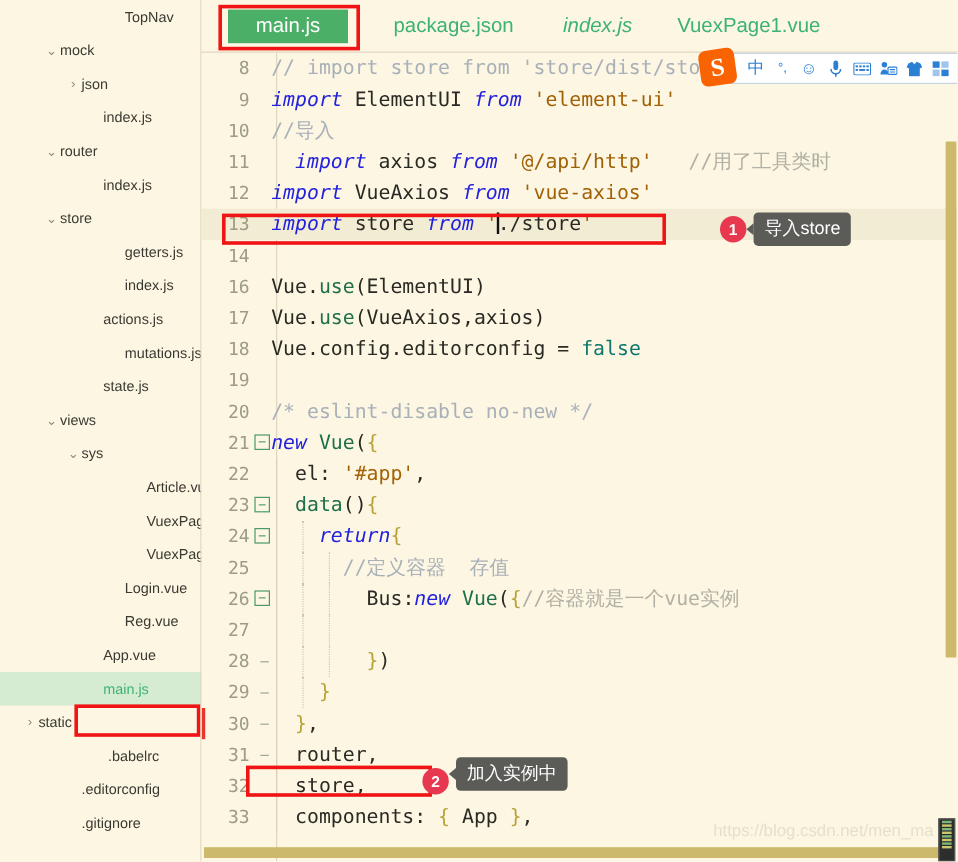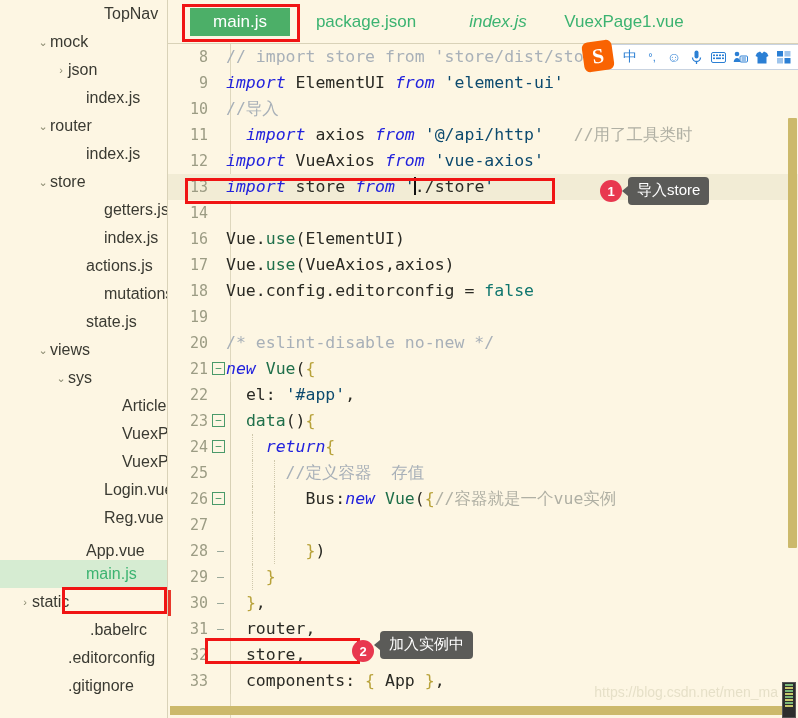--- a/index.html
+++ b/index.html
@@ -32,21 +32,21 @@
     align-items: center;
     font-size: 16px;
     color: #3a3a32;
     white-space: nowrap;
   }
   .tree-row.selected {
     background: #d6ecd2;
   }
   .tree-label {
     font-family: "Liberation Sans", sans-serif;
-    font-size: 16px;
+    font-size: 12px;
   }
   .tree-label.green { color: #3cb371; }
   .arrow {
     display: inline-block;
     width: 14px;
     text-align: center;
     font-size: 11px;
     color: #8a8a70;
     flex: 0 0 auto;
   }
@@ -165,21 +165,21 @@
   .changebar {
     position: absolute;
     left: 0;
     width: 3px;
     background: #e8372a;
   }
 
   
   .kw  { color: #2222dd; font-style: italic; }
   .id  { color: #2a2a24; }
-  .str { color: #0c4a6e; }
+  .str { color: #a16207; }
   .cmt { color: #a8b0b8; }
   .cmt-cn { color: #b0b0a4; }
   .lit { color: #0f766e; }
   .pun { color: #2a2a24; }
   .brk { color: #b8a23a; }
   .fn  { color: #1f6f4a; }
   .op  { color: #2a2a24; }
 
   .caret {
     display: inline-block;
@@ -395,21 +395,21 @@
           <span class="tree-label">VuexPage2.vue</span>
         </div>
         <div class="tree-row" style="padding-left: 90px;">
           <span class="arrow blank"></span>
           <span class="tree-label">Login.vue</span>
         </div>
         <div class="tree-row" style="padding-left: 90px;">
           <span class="arrow blank"></span>
           <span class="tree-label">Reg.vue</span>
         </div>
-        <div class="tree-row" style="padding-left: 72px; align-items: flex-end;">
+        <div class="tree-row" style="padding-left: 72px;">
           <span class="arrow blank"></span>
           <span class="tree-label">App.vue</span>
         </div>
         <div class="tree-row selected" style="padding-left: 72px;">
           <span class="arrow blank"></span>
           <span class="tree-label green">main.js</span>
         </div>
         <div class="tree-row" style="padding-left: 18px;">
           <span class="arrow">›</span>
           <span class="tree-label">static</span>
@@ -430,21 +430,21 @@
     <div class="tree-hl" style="left:62px; top:587px; width:105px; height:27px;"></div>
   </div>
   <div class="sidebar-divider"></div>
 
   <div id="editor">
 
     <div id="tabbar">
         <div class="tab active" style="left: 22px; width: 100px;">
           <span>main.js</span>
         </div>
-        <div class="tab" style="left: 138px; width: 120px;">
+        <div class="tab" style="left: 150px; width: 120px;">
           <span>package.json</span>
         </div>
         <div class="tab italic" style="left: 290px; width: 80px;">
           <span>index.js</span>
         </div>
         <div class="tab" style="left: 386px; width: 140px;">
           <span>VuexPage1.vue</span>
         </div>
       </div>
     <div class="tab-hl" style="left:14px; top:4px; width:118px; height:38px;"></div>

